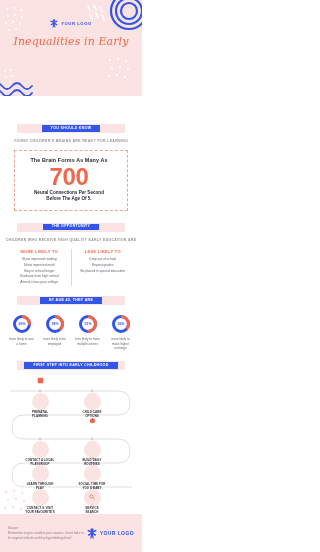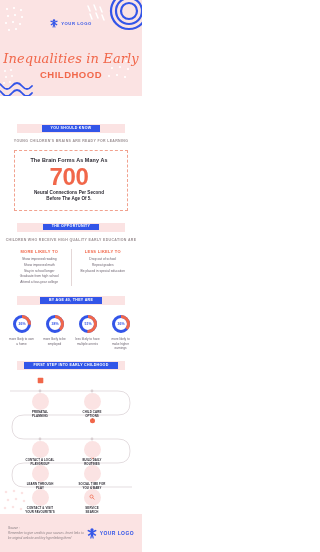--- a/index.html
+++ b/index.html
@@ -28,22 +28,22 @@
   .logo-text {
     font-size:4.2px; font-weight:bold; color:#3355e8;
     letter-spacing:0.55px;
   }
   .title-wrap {
     position:absolute; top:36px; left:0; width:142px;
     text-align:center; z-index:5;
   }
   .title-script {
     font-family:"DejaVu Serif", serif;
-    font-size:13px; color:#f1674a; font-style:italic;
-    letter-spacing:0.1px; line-height:1.1;margin-top:16px;
+    font-size:11px; color:#f1674a; font-style:italic;
+    letter-spacing:0.1px; line-height:1.1;
   }
   .title-main {
     font-size:9.5px; font-weight:bold; color:#f1674a;
     letter-spacing:0.5px; line-height:1.45; margin-top:2px;
   }
 
   
   .dec { position:absolute; }
   .arc-tr { top:-12px; right:-10px; width:46px; height:46px; }
   .arc-bl { bottom:-4px; left:-6px; width:40px; height:26px; }
@@ -223,21 +223,20 @@
         <circle cx="8" cy="3" r="2.6"></circle>
         <path d="M8 5.4 L14.5 3 L15.5 5 L9.8 7.6 L15 11 L13.6 13 L8 9.6 L2.4 13 L1 11 L6.2 7.6 L0.5 5 L1.5 3 Z"></path>
         <path d="M6.6 9.4 L5 17 L7 17 L8 12.6 L9 17 L11 17 L9.4 9.4 Z"></path>
       </g>
     </svg>
     <span class="logo-text">YOUR LOGO</span>
   </div>
 
   <div class="title-wrap">
     <div class="title-script">Inequalities in Early</div>
-    <div class="title-main">CHILDHOOD</div>
   </div>
 </div>
 
 <div class="content">
 
   <div style="margin-top:28px;" class="badge-row">
     <div class="badge-bg">
       <span class="badge">YOU SHOULD KNOW</span>
     </div>
   </div>

